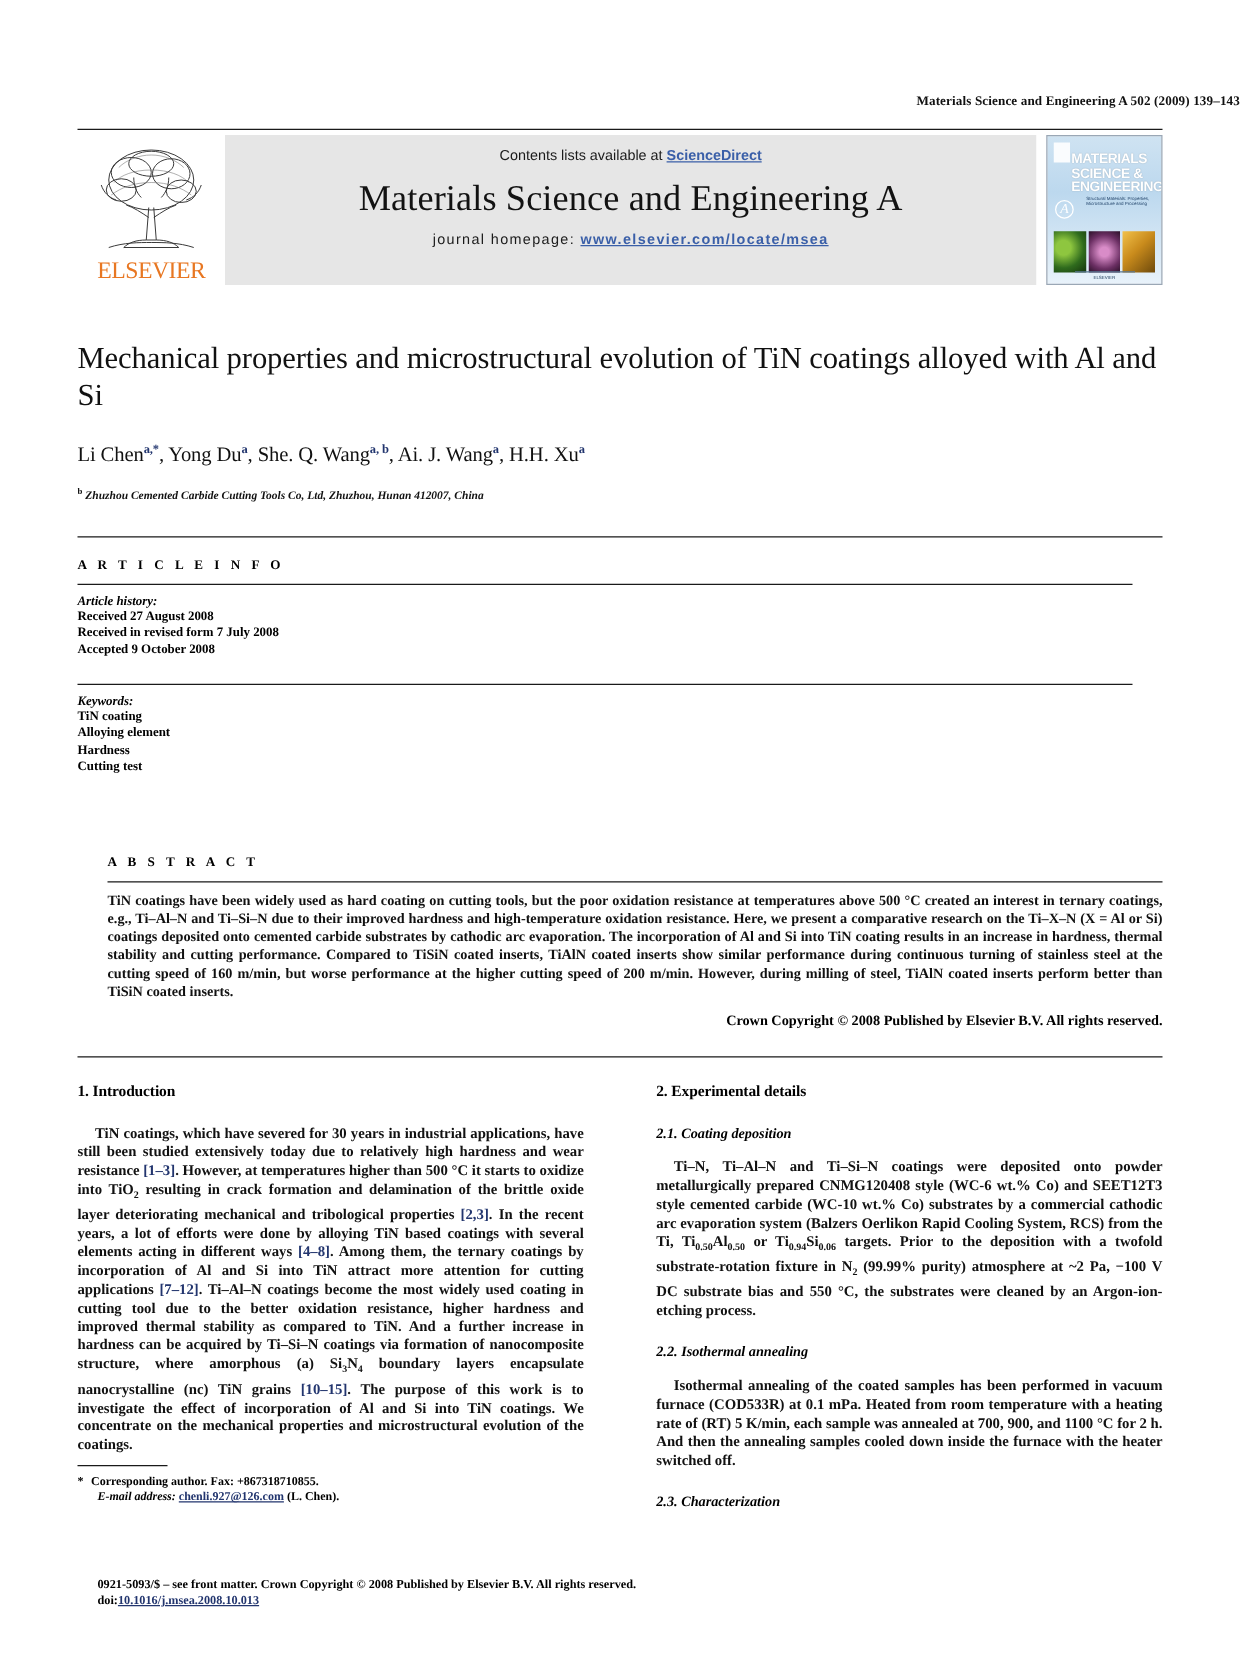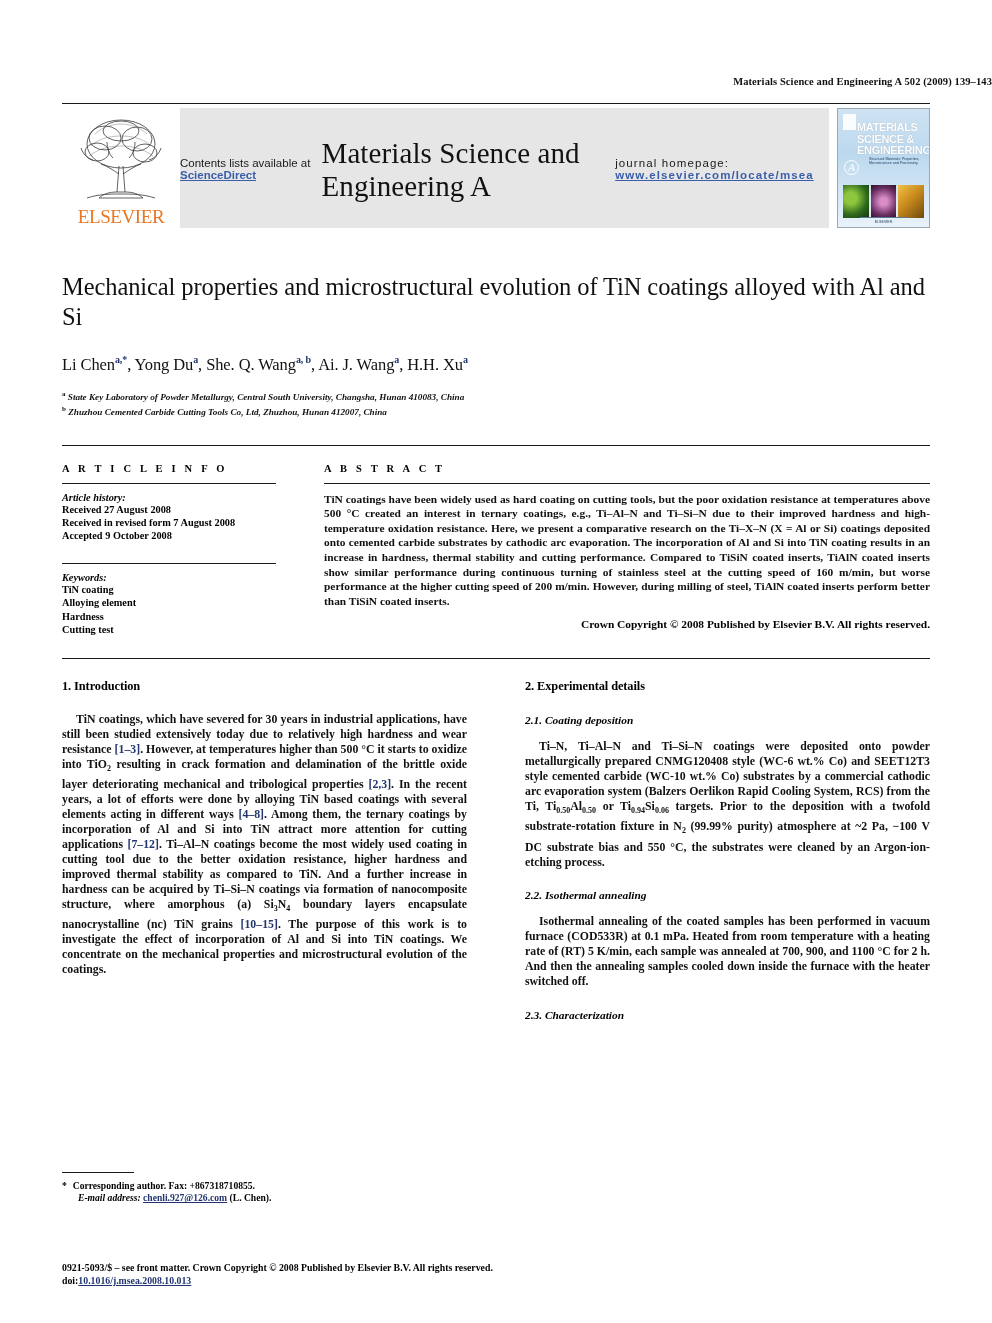--- a/index.html
+++ b/index.html
@@ -50,22 +50,21 @@
     letter-spacing: -0.4px;
     color: #E87722;
     font-weight: 400;
     line-height: 1;
     margin-top: 1px;
   }
   .banner-center {
     flex: 1 1 auto;
     background: #e6e6e6;
     display: flex;
-    flex-direction: row;
-    justify-content: space-between;
+    flex-direction: column;
     align-items: center;
     padding: 11px 0 9px 0;
     min-height: 120px;
   }
   .contents-line {
     font-size: 11.5px;
     color: #1a1a1a;
     font-family: "Liberation Sans", sans-serif;
   }
   .sd-link { color: #3a5fa8; font-weight: bold; }
@@ -158,20 +157,21 @@
     margin: 0;
   }
   .affil sup { font-style: normal; font-size: 7px; vertical-align: super; }
 
   
   .info-abs {
     margin: 26px 62px 0 62px;
     border-top: 1.4px solid #1a1a1a;
     padding-top: 17px;
     display: flex;
+    flex-direction: column;
   }
   .col-info { flex: 0 0 238px; padding-right: 24px; }
   .col-abs  { flex: 1 1 auto; padding-left: 24px; }
   .sec-head {
     font-family: "Liberation Serif", serif;
     font-weight: bold;
     font-size: 10.5px;
     letter-spacing: 3.2px;
     margin-bottom: 9px;
   }
@@ -230,21 +230,21 @@
   }
   .footnote .fn-rule { width: 72px; border-top: 1.3px solid #1a1a1a; margin-bottom: 7px; }
   .fn-line { font-size: 9.6px; line-height: 12.6px; font-weight: bold; }
   .fn-line .star { margin-right: 6px; }
   .fn-em { font-style: italic; }
   .mail { color: #22356e; font-weight: bold; }
 
   
   .bottom-copy {
     position: absolute;
-    left: 62px;
+    left: 78px;
     bottom: 36px;
     font-size: 9.8px;
     line-height: 13px;
     font-weight: bold;
   }
   .doi-link { color: #22356e; }
 </style>
 </head>
 <body>
 
@@ -308,31 +308,30 @@
         <span class="bar"></span><span>ELSEVIER</span>
       </div>
     </div>
   </div>
 
   <div class="title-block">
     <h1 class="paper-title">Mechanical properties and microstructural evolution of TiN coatings alloyed with Al and Si</h1>
     <div class="authors">
       Li Chen<sup>a,*</sup>, Yong Du<sup>a</sup>, She. Q. Wang<sup>a, b</sup>, Ai. J. Wang<sup>a</sup>, H.H. Xu<sup>a</sup>
     </div>
-    <p class="affil"><sup>a</sup> <span>State Key Laboratory of Powder Metallurgy, Central South University, Changsha, Hunan 410083, China</span></p>
     <p class="affil"><sup>b</sup> <span>Zhuzhou Cemented Carbide Cutting Tools Co, Ltd, Zhuzhou, Hunan 412007, China</span></p>
   </div>
 
   <div class="info-abs">
     <div class="col-info">
       <div class="sec-head">A R T I C L E    I N F O</div>
       <div class="rule"></div>
       <div class="hist-label">Article history:</div>
       <div class="info-line">Received 27 August 2008</div>
-      <div class="info-line">Received in revised form 7 August 2008</div>
+      <div class="info-line">Received in revised form 7 July 2008</div>
       <div class="info-line">Accepted 9 October 2008</div>
       <div class="kw-block">
         <div class="rule"></div>
         <div class="kw-label">Keywords:</div>
         <div class="info-line">TiN coating</div>
         <div class="info-line">Alloying element</div>
         <div class="info-line">Hardness</div>
         <div class="info-line">Cutting test</div>
       </div>
     </div>

